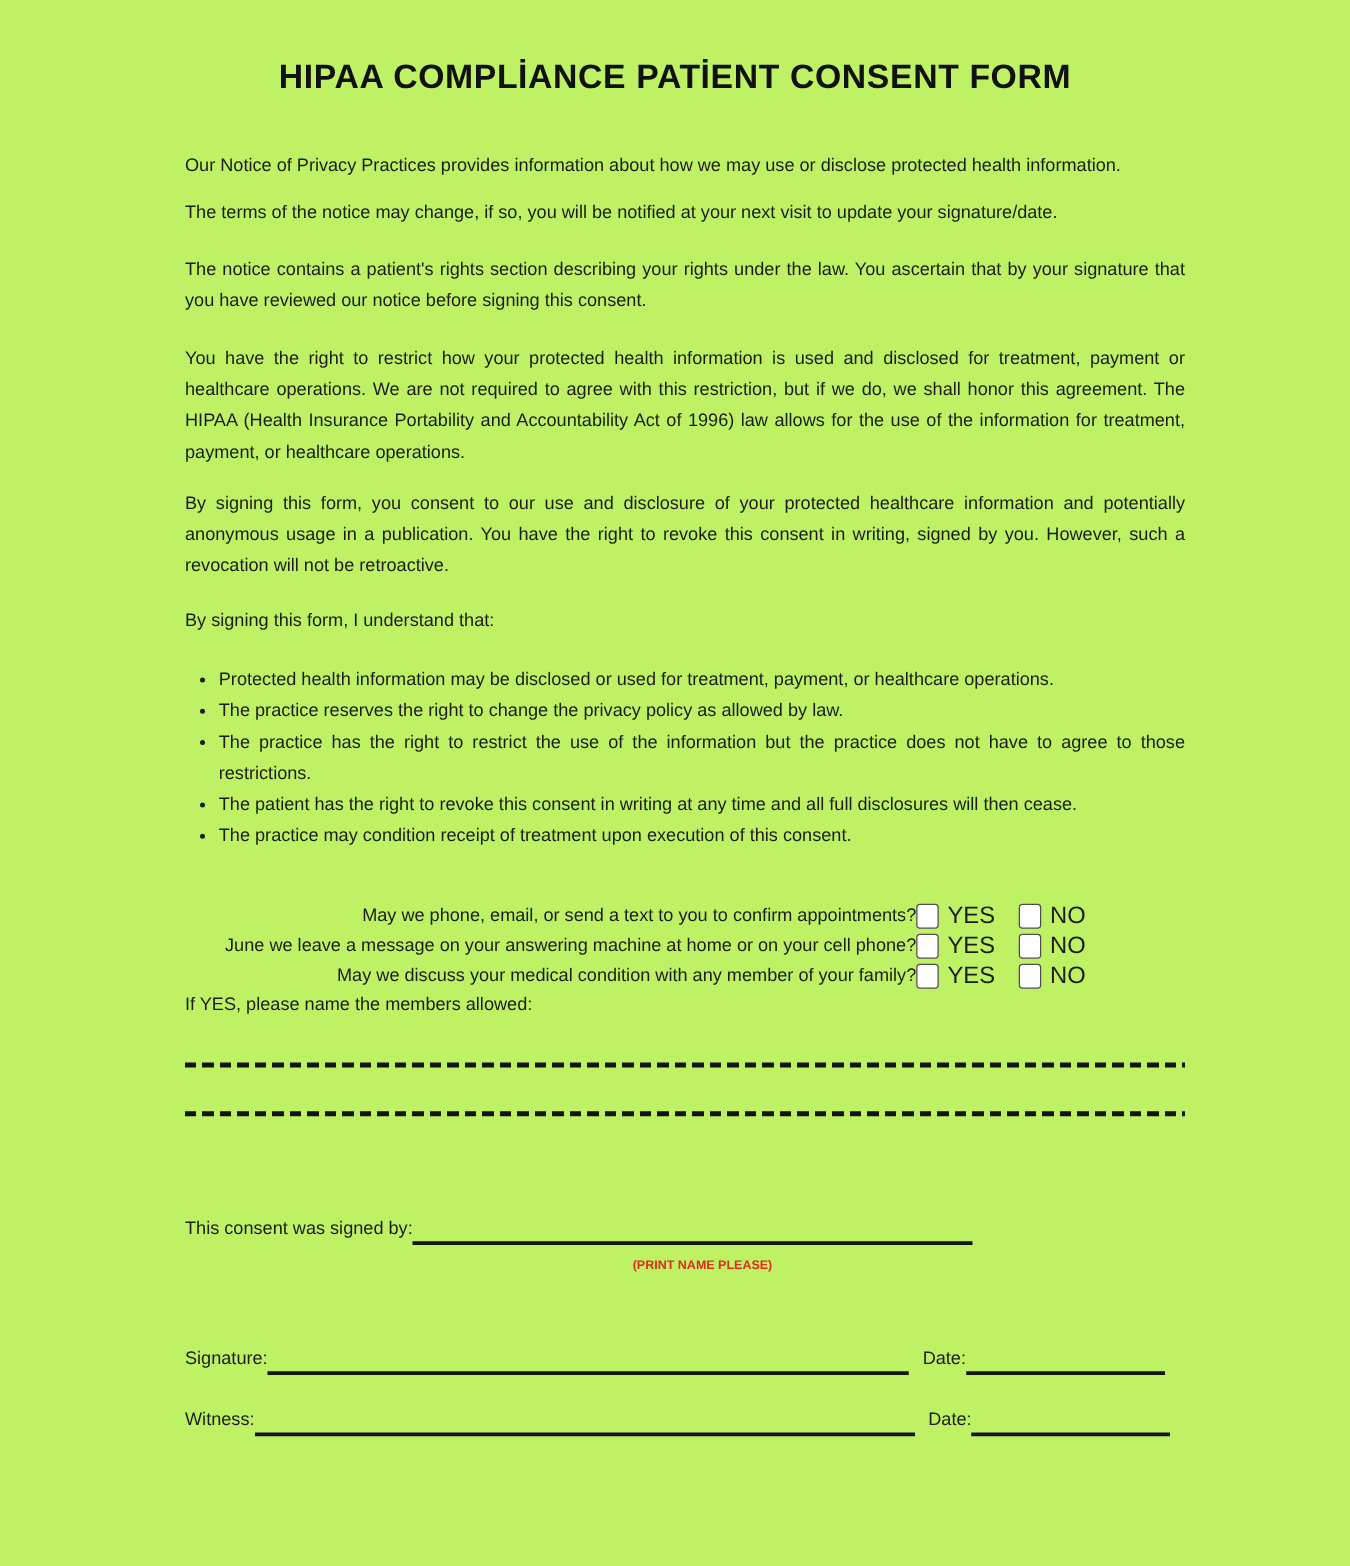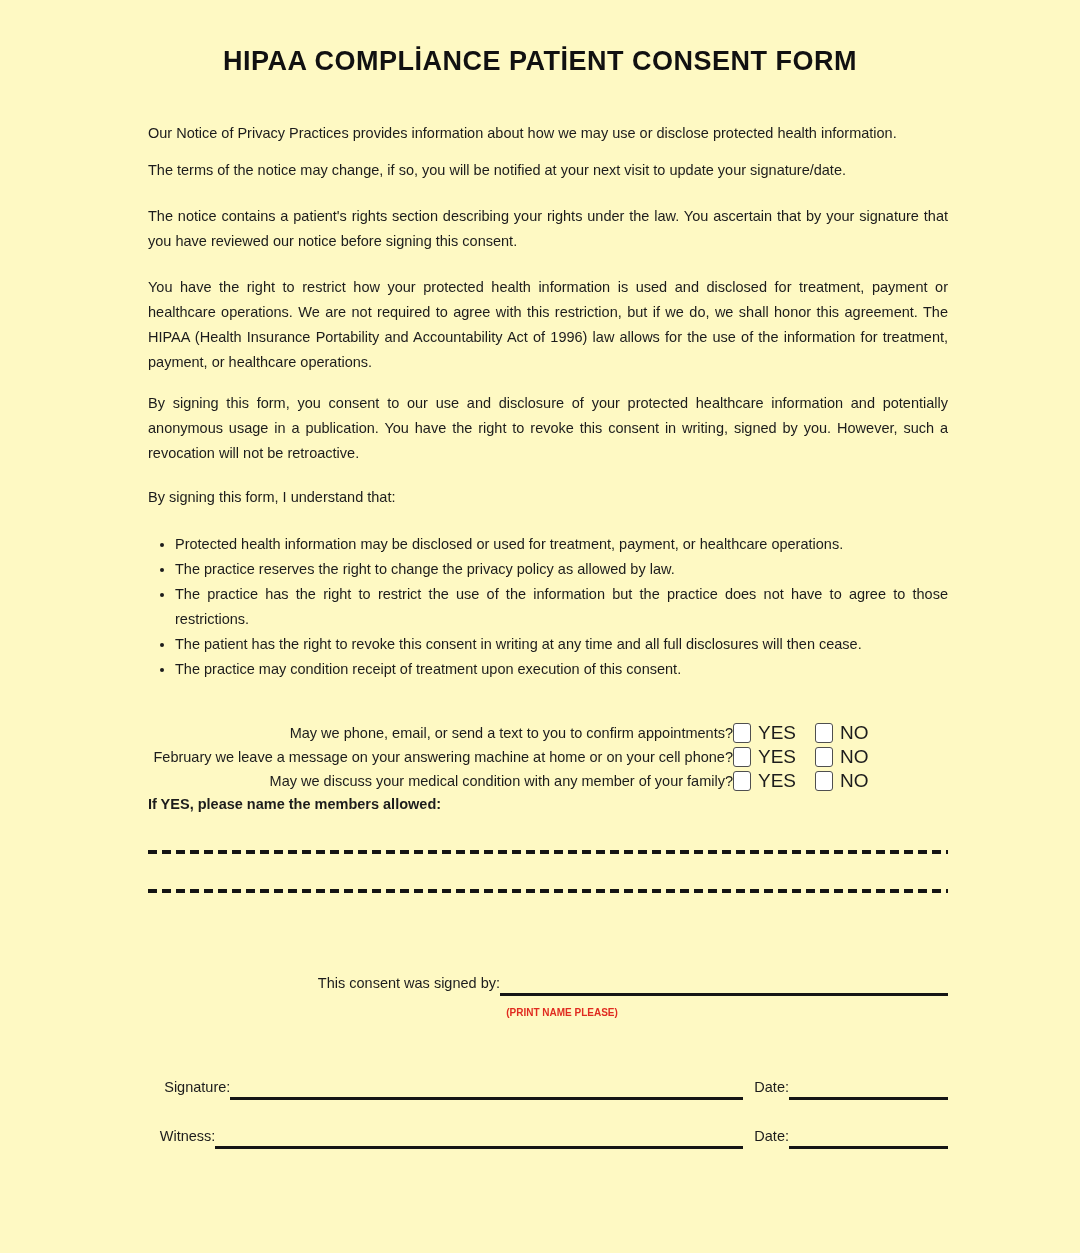--- a/index.html
+++ b/index.html
@@ -4,21 +4,21 @@
 <style>
   html, body {
     margin: 0;
     padding: 0;
     background: #ffffff;
   }
   .page {
     position: relative;
     width: 1080px;
     height: 1253px;
-    background: #fef9c3;
+    background: #bef264;
     font-family: "Liberation Sans", sans-serif;
     color: #1c1c1c;
     overflow: hidden;
   }
   h1.form-title {
     margin: 45px 0 0 0;
     text-align: center;
     font-size: 27px;
     line-height: 32px;
     font-weight: bold;
@@ -63,31 +63,30 @@
   .checkbox {
     display: inline-block;
     width: 18px;
     height: 20px;
     border: 1.5px solid #4f4f4f;
     border-radius: 3px;
     background: #ffffff;
     box-sizing: border-box;
   }
   .choice-label { font-size: 19px; }
-  .if-yes { line-height: 24px; height: 24px; font-weight: bold; }
+  .if-yes { line-height: 24px; height: 24px; }
   .dashed-line {
     height: 4px;
     background-image: repeating-linear-gradient(90deg, #141414 0px, #141414 9px, transparent 9px, transparent 14px);
   }
   .dashed-line.first  { margin-top: 34px; }
   .dashed-line.second { margin-top: 35px; }
   .row-flex {
     display: flex;
     align-items: flex-end;
-    justify-content: flex-end;
   }
   .fill-line {
     display: inline-block;
     border-bottom: 3px solid #151515;
     height: 17px;
   }
   .signed-by-row { margin-top: 78px; }
   .signed-by-line { width: 448px; }
   .print-name {
     margin: 4px 0 0 190px;
@@ -135,21 +134,21 @@
           <span class="checkbox"></span>
           <span class="choice-label">YES</span>
         </span>
         <span class="choice">
           <span class="checkbox"></span>
           <span class="choice-label">NO</span>
         </span>
       </div>
 
       <div class="q-row">
-        <span class="q-text">February we leave a message on your answering machine at home or on your cell phone?</span>
+        <span class="q-text">June we leave a message on your answering machine at home or on your cell phone?</span>
         <span class="choice">
           <span class="checkbox"></span>
           <span class="choice-label">YES</span>
         </span>
         <span class="choice">
           <span class="checkbox"></span>
           <span class="choice-label">NO</span>
         </span>
       </div>
 

